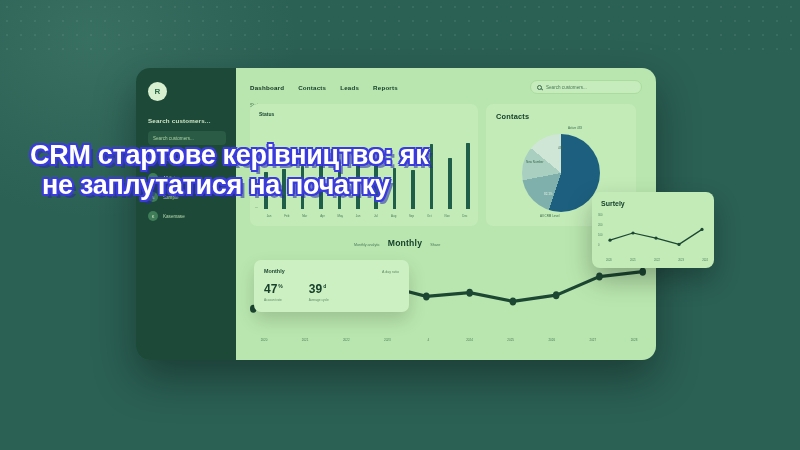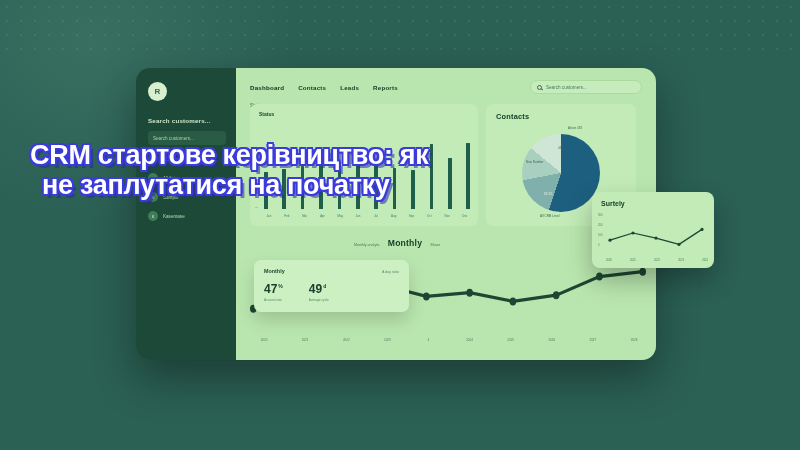--- a/index.html
+++ b/index.html
@@ -333,21 +333,21 @@
         </div>
         <div id="kpirow">
           <div>
             <div class="kv">
               <span>47</span><sup>%</sup>
             </div>
             <div class="ks">Account  rate</div>
           </div>
           <div>
             <div class="kv">
-              <span>49</span><sup>d</sup>
+              <span>39</span><sup>d</sup>
             </div>
             <div class="ks">Average cycle</div>
           </div>
         </div>
       </div>
 
     </div>
   </div>
 
   <div id="surveycard">

